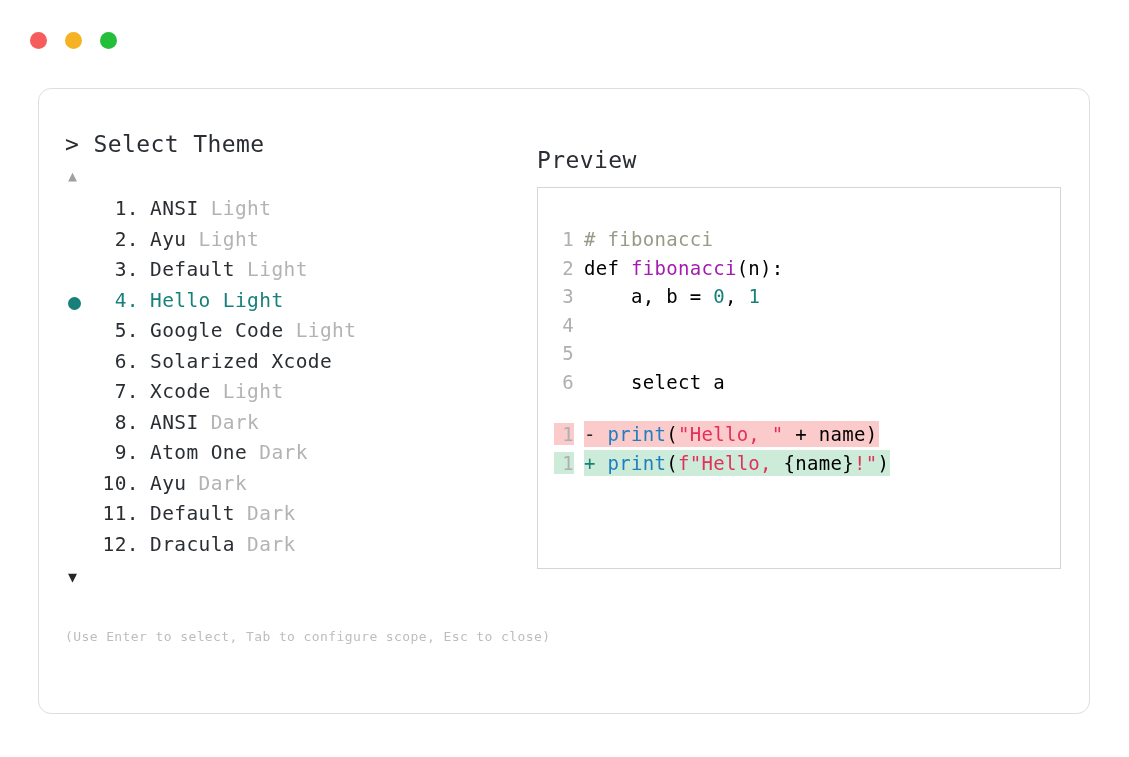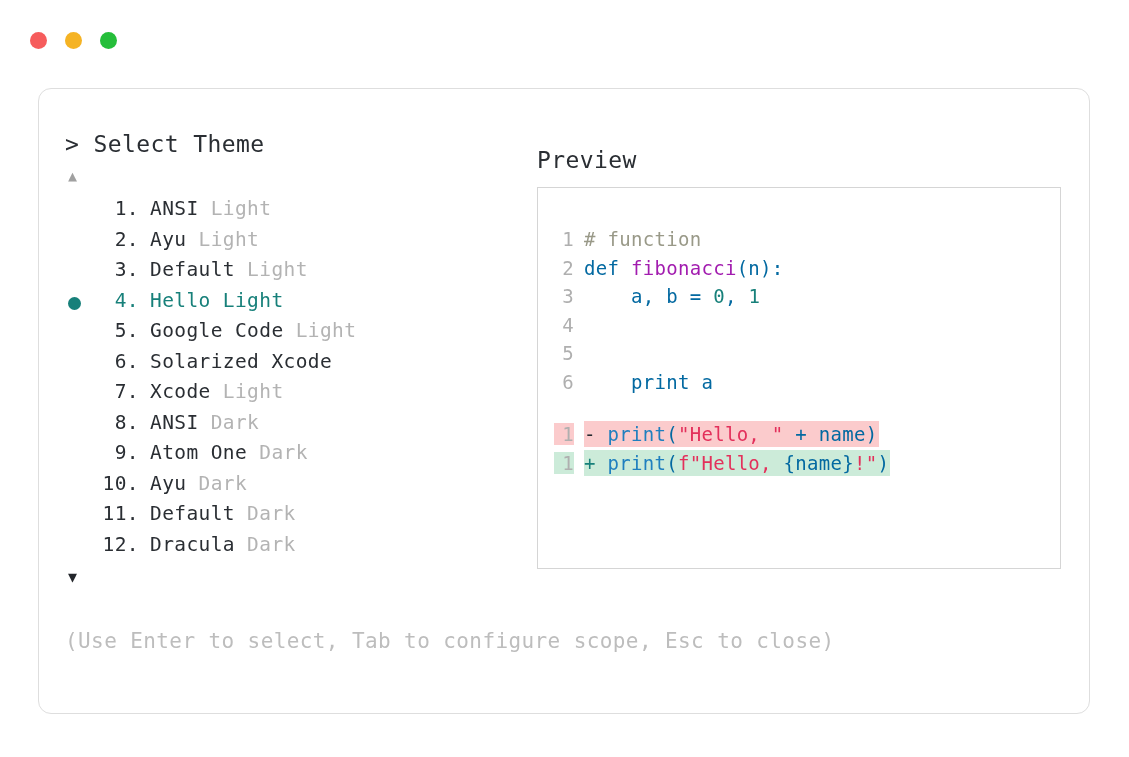--- a/index.html
+++ b/index.html
@@ -167,30 +167,30 @@
   .code-line.added   .gutter { color: #AFAFAF; }
   .gutterbg-removed { background: #FBCBCC; }
   .gutterbg-added   { background: #CCEBD9; }
 
   
   .t-comment { color: #999988; }
   .t-func    { color: #a21caf; }
   .t-builtin { color: #1F7FBF; }
   .t-num     { color: #17807A; }
   .t-str     { color: #E3305B; }
-  .t-plain   { color: #0369a1; }
+  .t-plain   { color: #000000; }
   .t-marker-minus { color: #24292E; }
   .t-marker-plus  { color: #17807A; }
 
   
   #footer-hint {
     position: absolute;
     left: 26px;
     top: 540px;
-    font-size: 21px;
+    font-size: 13px;
     letter-spacing: 0.4px;
     color: #BDBDBD;
     white-space: pre;
   }
 </style>
 </head>
 <body>
 
 <div id="window-dots">
   <div class="dot red"></div>
@@ -219,26 +219,26 @@
         <div class="theme-row"><div class="bullet-cell"></div><span class="idx-cell">11.</span><span class="name-cell">Default</span><span class="variant-cell"> Dark</span></div>
         <div class="theme-row"><div class="bullet-cell"></div><span class="idx-cell">12.</span><span class="name-cell">Dracula</span><span class="variant-cell"> Dark</span></div>
       </div>
 
     <div id="scroll-down-icon">▼</div>
   </div>
 
   <div id="preview-column">
     <div class="col-heading">Preview</div>
     <div id="preview-box">
-        <div class="code-line"><span class="gutter">1</span><span class="code-text"><span class="t-comment"># function</span></span></div>
+        <div class="code-line"><span class="gutter">1</span><span class="code-text"><span class="t-comment"># fibonacci</span></span></div>
         <div class="code-line"><span class="gutter">2</span><span class="code-text"><span class="t-plain">def </span><span class="t-func">fibonacci</span><span class="t-plain">(n):</span></span></div>
         <div class="code-line"><span class="gutter">3</span><span class="code-text"><span class="t-plain">    a, b = </span><span class="t-num">0</span><span class="t-plain">, </span><span class="t-num">1</span></span></div>
         <div class="code-line"><span class="gutter">4</span></div>
         <div class="code-line"><span class="gutter">5</span></div>
-        <div class="code-line"><span class="gutter">6</span><span class="code-text"><span class="t-plain">    print a</span></span></div>
+        <div class="code-line"><span class="gutter">6</span><span class="code-text"><span class="t-plain">    select a</span></span></div>
         <div class="code-line blank"><span class="gutter"></span><span class="code-text"></span></div>
         <div class="code-line diff removed"><span class="gutter gutterbg-removed">1</span><span class="diff-body"><span class="t-marker-minus">- </span><span class="t-builtin">print</span><span class="t-plain">(</span><span class="t-str">"Hello, "</span><span class="t-plain"> + name)</span></span></div>
         <div class="code-line diff added"><span class="gutter gutterbg-added">1</span><span class="diff-body"><span class="t-marker-plus">+ </span><span class="t-builtin">print</span><span class="t-plain">(</span><span class="t-str">f"Hello, </span><span class="t-plain">{name}</span><span class="t-str">!"</span><span class="t-plain">)</span></span></div>
       </div>
   </div>
 
   <div id="footer-hint">(Use Enter to select, Tab to configure scope, Esc to close)</div>
 </div>
 
 </body></html>

